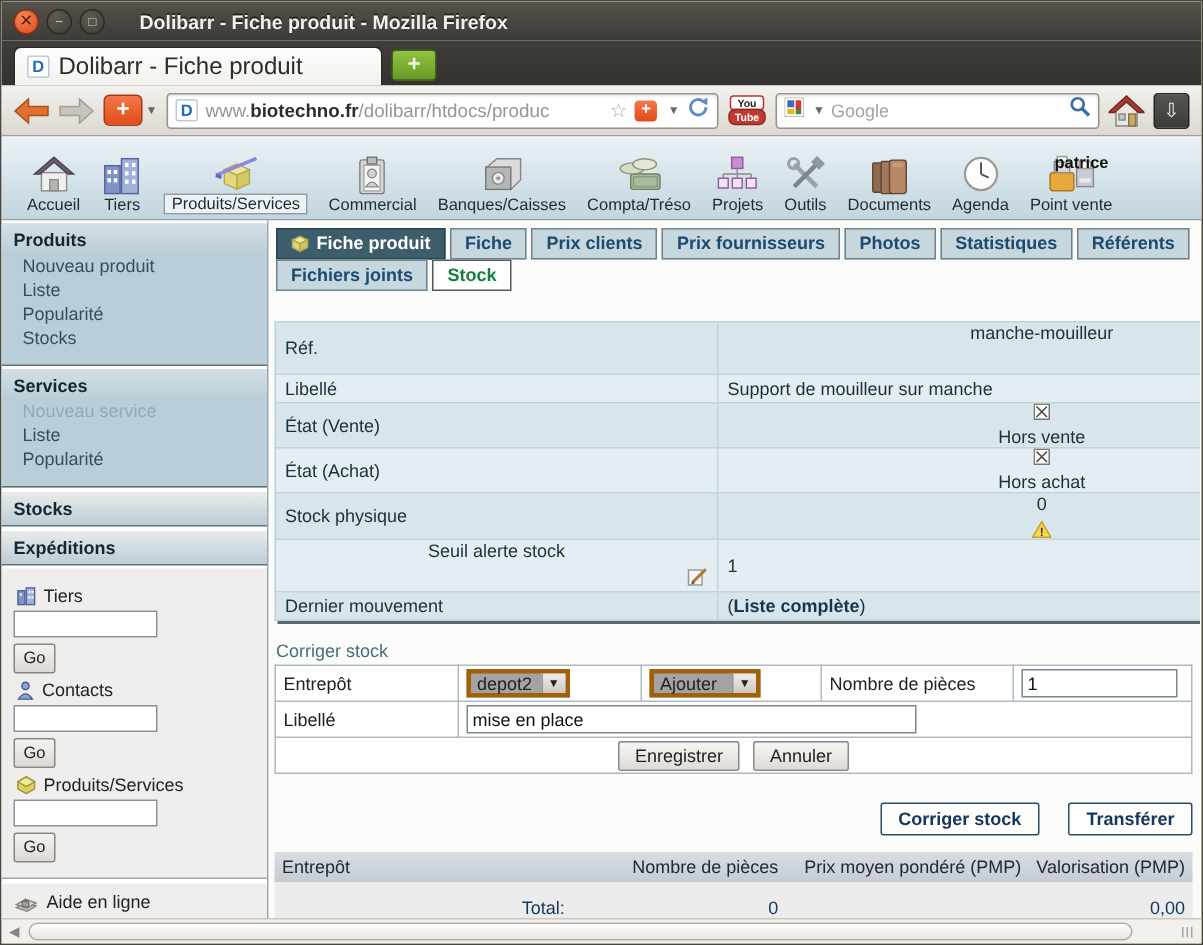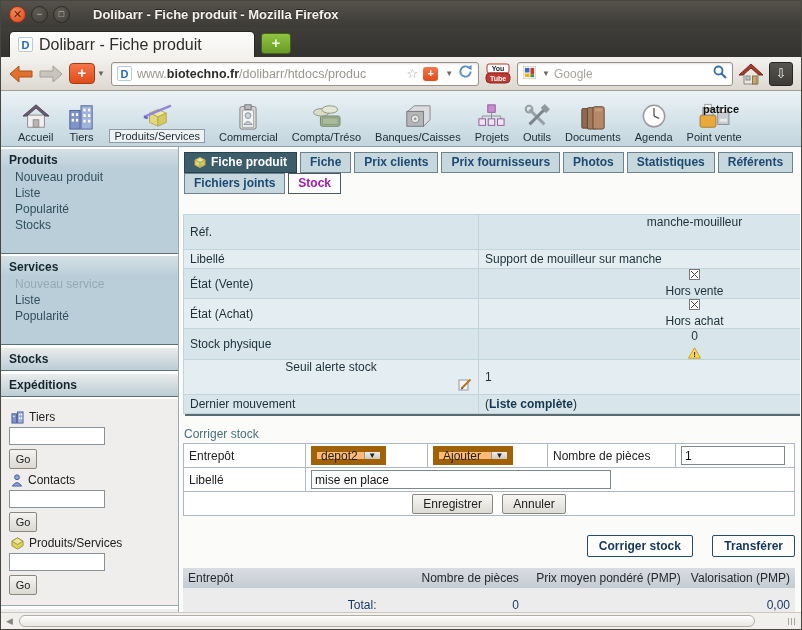--- a/index.html
+++ b/index.html
@@ -51,21 +51,21 @@
     background:linear-gradient(#ecf3f6 0%, #d4e2e9 55%, #c3d5dd 100%); border-bottom:1px solid #8ca3ad; display:flex;
     align-items:flex-end; padding:3px 6px 3px 10px; }
   .menu-item { display:flex; flex-direction:column; align-items:center; justify-content:flex-end; padding:0 7px; cursor:default; }
   .menu-item svg { display:block; }
   .menu-label { font-size:11px; color:#1e2b33; margin-top:1px; white-space:nowrap; }
   .menu-item.selected .menu-label { background:#eef2f4; border:1px solid #8c9ca6; padding:0 4px; }
   .user-login { position:absolute; right:62px; top:12px; font-size:11px; font-weight:bold; color:#111; }
 
   
   .sidebar { position:absolute; left:0; top:146px; width:178px; bottom:17px; background:#fff; border-right:1px solid #9aa8af; }
-  .side-block { background:#b9ced8; border-bottom:1px solid #5e7077; margin-top:2px; padding-bottom:20px; }
+  .side-block { background:#b9ced8; border-bottom:1px solid #5e7077; margin-top:2px; padding-bottom:10px; }
   .side-block-title { font-size:12px; font-weight:bold; color:#15262f; padding:4px 8px 2px 8px;
     background:linear-gradient(#d5e0e5,#b9ced8); }
   .side-link { font-size:12px; color:#32505c; padding:1px 8px 1px 14px; cursor:pointer; }
   .side-link.disabled { color:#93aab4; cursor:default; }
   .side-bar-header { background:linear-gradient(#e9ecec,#bccdd5); border-top:1px solid #fff; border-bottom:1px solid #5e7077;
     font-size:12px; font-weight:bold; color:#15262f; padding:4px 8px; margin-top:2px; }
   .side-search { background:#efeeec; border-bottom:1px solid #9aa8af; padding:7px 8px 10px 8px; margin-top:2px; }
   .search-label { display:flex; align-items:center; gap:5px; font-size:12px; color:#222; margin:4px 0 3px 2px; }
   .search-row { display:flex; gap:4px; align-items:flex-start;flex-direction:column; }
   .search-row input { width:96px; height:18px; border:1px solid #8a9299; font-size:11px; padding:0 3px; font-family:inherit; background:#fff; }
@@ -74,37 +74,37 @@
   .help-bar { background:#efeeec; border-top:1px solid #fff; border-bottom:1px solid #9aa8af; padding:5px 8px; display:flex;
     align-items:center; gap:6px; font-size:12px; color:#222; margin-top:2px; }
 
   
   .content { position:absolute; left:179px; top:146px; right:1px; bottom:17px; background:#fbfbf9; padding:5px 8px 0 3px; overflow:hidden; }
 
   .ptabs-row { display:flex; gap:3px; margin-left:1px; }
   .ptab { font-size:12px; font-weight:bold; color:#1c4a70; background:#c7d7de; border:1px solid #6e828c; padding:2px 9px 3px 9px;
     white-space:nowrap; cursor:pointer; }
   .ptab.dark { background:#3d5d6a; color:#fff; border-color:#27434f; display:flex; align-items:center; gap:5px; }
-  .ptab.active { background:#fff; color:#a21caf; border-color:#4b5b63; position:relative; z-index:2; }
+  .ptab.active { background:#fff; color:#15803d; border-color:#4b5b63; position:relative; z-index:2; }
 
   table.fiche { border-collapse:collapse; width:728px; margin-top:20px; background:#dce9ee;
     border:1px solid #8ea4ae; box-shadow:2px 2px 0 #5a6a70; }
   table.fiche td { font-size:12px; color:#1d2f38; height:19px; padding:0 6px; border:1px solid #c2d4db; }
   table.fiche td.lbl { width:295px; }
   table.fiche tr:nth-child(odd) td { background:#d8e6ec; }
   table.fiche tr:nth-child(even) td { background:#e4eef2; }
   .cell-flex { display:flex; align-items:center; gap:4px;flex-direction:column; }
   .cell-right { margin-left:auto; }
   .link-bold { font-weight:bold; color:#16364e; cursor:pointer; }
 
   .section-title { font-size:12px; color:#45707a; margin:13px 0 2px 1px; }
 
   table.formtab { border-collapse:collapse; width:612px; background:#fff; }
   table.formtab td { border:1px solid #aebac2; font-size:12px; color:#222; height:24px; padding:1px 5px; }
-  .fakeselect { display:inline-flex; align-items:center; height:19px; border:6px solid #a16207; background:#fdba74; cursor:pointer; }
+  .fakeselect { display:inline-flex; align-items:center; height:19px; border:3px solid #a16207; background:#a3a3a3; cursor:pointer; }
   .fakeselect .sel-text { font-size:12px; color:#222; padding:0 6px 0 4px; }
   .fakeselect .sel-btn { width:16px; height:100%; background:linear-gradient(#efede9,#cdc9c2); border-left:1px solid #9a968e;
     font-size:8px; color:#222; display:flex; align-items:center; justify-content:center; }
   input.txt { border:1px solid #7a8890; height:19px; font-size:12px; font-family:inherit; padding:0 3px; color:#111; background:#fff; }
   .btn-row { text-align:center; }
   .gray-btn { background:linear-gradient(#f7f6f4,#dedbd5); border:1px solid #8a877f; border-radius:2px; font-size:12px; color:#222;
     font-family:inherit; padding:2px 10px; margin:0 3px; cursor:pointer; }
 
   .action-btns { width:612px; text-align:right; margin-top:19px; }
   .action-btn { display:inline-block; background:#fdfdfc; border:1px solid #2b4c66; border-radius:2px; font-size:12px; font-weight:bold;
@@ -252,36 +252,36 @@
       <svg width="24" height="27" viewBox="0 0 26 30">
           <rect x="4" y="4" width="18" height="25" rx="2" fill="#d6d6d6" stroke="#7e7e7e"></rect>
           <rect x="7" y="8" width="12" height="19" fill="#f5f5f5" stroke="#a5a5a5"></rect>
           <rect x="9.5" y="2" width="7" height="5" fill="#bcbcbc" stroke="#707070"></rect>
           <circle cx="13" cy="14" r="3.2" fill="#ccd2d8" stroke="#868c93"></circle>
           <path d="M8.5 24 q4.5 -7 9 0 z" fill="#ccd2d8" stroke="#868c93"></path>
         </svg>
       <span class="menu-label">Commercial</span>
     </div>
     <div class="menu-item">
+      <svg width="29" height="27" viewBox="0 0 31 29">
+          <polygon points="5,9 12,3 29,3 29,18 22,25" fill="#dadcde" stroke="#84868a"></polygon>
+          <rect x="4" y="9" width="18" height="16" fill="#b4b6b8" stroke="#75777a"></rect>
+          <circle cx="13" cy="17" r="4.2" fill="#e9e9e9" stroke="#848688"></circle>
+          <circle cx="13" cy="17" r="1.5" fill="#97999b"></circle>
+        </svg>
+      <span class="menu-label">Banques/Caisses</span>
+    </div>
+    <div class="menu-item">
       <svg width="33" height="27" viewBox="0 0 35 29">
           <rect x="11" y="14" width="21" height="11" rx="2" fill="#a9bb9b" stroke="#6e8162"></rect>
           <rect x="13" y="16" width="17" height="7" fill="none" stroke="#87997a"></rect>
           <ellipse cx="12" cy="10" rx="8.5" ry="4" fill="#d8dbc8" stroke="#8e927c"></ellipse>
           <ellipse cx="21" cy="7" rx="8.5" ry="4" fill="#e4e6d6" stroke="#8e927c"></ellipse>
         </svg>
       <span class="menu-label">Compta/Tréso</span>
-    </div>
-    <div class="menu-item">
-      <svg width="29" height="27" viewBox="0 0 31 29">
-          <polygon points="5,9 12,3 29,3 29,18 22,25" fill="#dadcde" stroke="#84868a"></polygon>
-          <rect x="4" y="9" width="18" height="16" fill="#b4b6b8" stroke="#75777a"></rect>
-          <circle cx="13" cy="17" r="4.2" fill="#e9e9e9" stroke="#848688"></circle>
-          <circle cx="13" cy="17" r="1.5" fill="#97999b"></circle>
-        </svg>
-      <span class="menu-label">Banques/Caisses</span>
     </div>
     <div class="menu-item">
       <svg width="27" height="27" viewBox="0 0 29 29">
           <rect x="10.5" y="2" width="8" height="8" fill="#c98bd2" stroke="#8d5a96"></rect>
           <line x1="14.5" y1="10" x2="14.5" y2="14" stroke="#8a8a8a"></line>
           <line x1="4.5" y1="14" x2="24.5" y2="14" stroke="#8a8a8a"></line>
           <line x1="4.5" y1="14" x2="4.5" y2="17" stroke="#8a8a8a"></line>
           <line x1="14.5" y1="14" x2="14.5" y2="17" stroke="#8a8a8a"></line>
           <line x1="24.5" y1="14" x2="24.5" y2="17" stroke="#8a8a8a"></line>
           <rect x="1" y="17" width="7" height="7" fill="#f2e3f4" stroke="#8d5a96"></rect>

